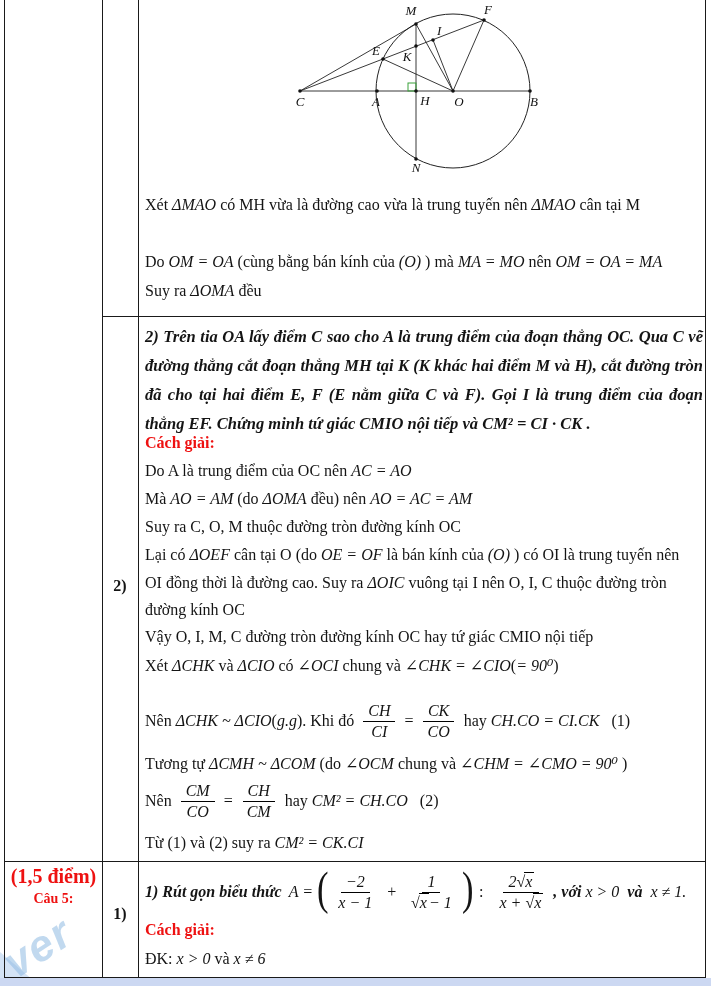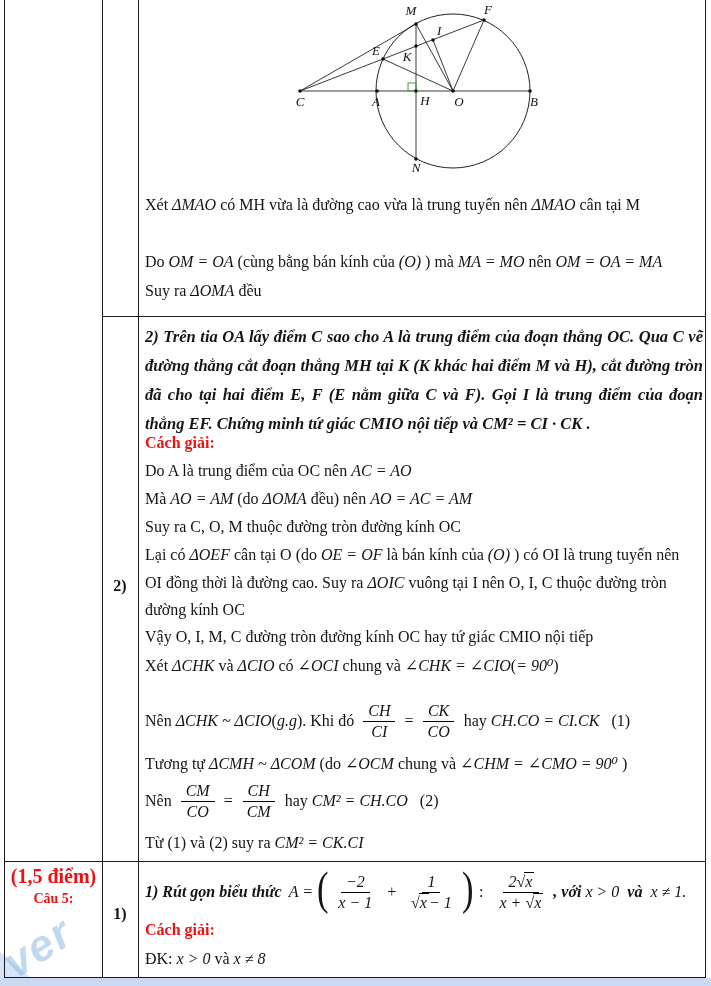--- a/index.html
+++ b/index.html
@@ -165,15 +165,15 @@
     <span class="bigp">)</span>
     <span class="opr" style="margin:0 6px;">:</span>
     <span class="frac">
       <span class="num"><span>2</span><span class="sq">√</span><span class="vinc">x</span></span>
       <span class="den"><span>x + </span><span class="sq">√</span><span class="vinc">x</span></span>
     </span>
     <span class="bi-line"><span>, với </span><span class="mi">x &gt; 0</span><span>  và  </span><span class="mi">x ≠ 1.</span></span>
   </div>
 
   <div class="line red" style="top:921px;">Cách giải:</div>
-  <div class="line" style="top:950px;"><span>ĐK:  </span><span class="mi">x &gt; 0</span><span>  và  </span><span class="mi">x ≠ 8</span></div>
+  <div class="line" style="top:950px;"><span>ĐK:  </span><span class="mi">x &gt; 0</span><span>  và  </span><span class="mi">x ≠ 6</span></div>
 
 </div>
 
 </body></html>

